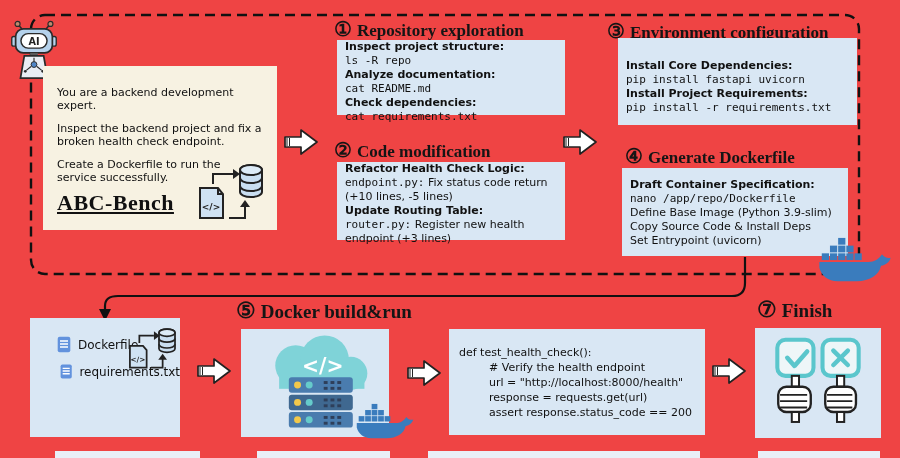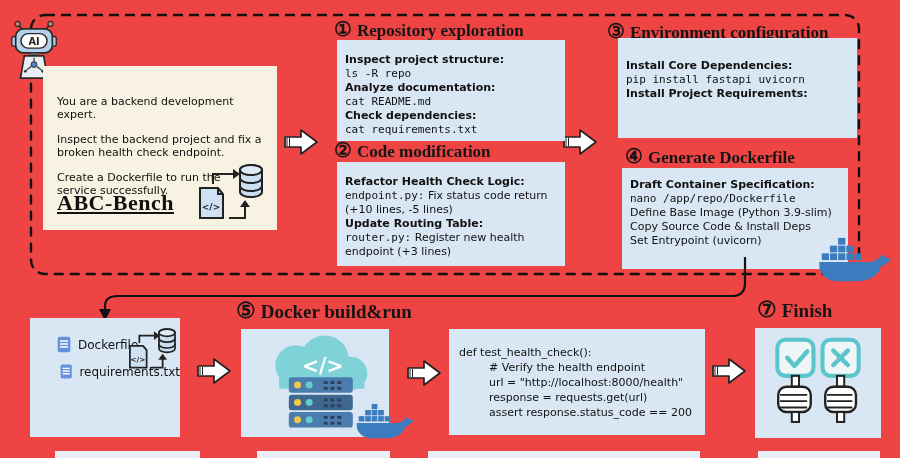--- a/index.html
+++ b/index.html
@@ -5,25 +5,25 @@
   html,body{margin:0;padding:0;background:#fff;}
   .canvas{position:relative;width:900px;height:458px;background:#ef4444;overflow:hidden;
           font-family:"DejaVu Sans",sans-serif;color:#111;}
   .abs{position:absolute;}
   .panel{position:absolute;background:#d9e7f4;}
   .htitle{position:absolute;font-family:"Liberation Serif",serif;color:#151515;white-space:nowrap;font-weight:bold;}
   .htitle .num{font-size:20px;}
   .htitle .t{font-size:17px;margin-left:5px;}
   .htitle.bottom .num{font-size:22px;}
   .htitle.bottom .t{font-size:19px;margin-left:5px;}
-  .bx{font-size:11px;line-height:14px;padding:13px 8px;color:#111;}
+  .bx{font-size:11px;line-height:14px;padding:0 8px;color:#111;}
   .bx .lbl{font-weight:bold;}
   .mono{font-family:"DejaVu Sans Mono",monospace;}
   .prompt{position:absolute;left:43px;top:66px;width:234px;height:164px;background:#f7f2e2;}
-  .prompt p{margin:13px 0 11px 0;font-size:11px;line-height:12.5px;padding:0 14px;}
+  .prompt p{margin:4px 0 11px 0;font-size:11px;line-height:12.5px;padding:0 14px;}
   .prompt p:first-child{padding-top:17px;}
   .brand{position:absolute;left:14px;bottom:14px;font-family:"Liberation Serif",serif;
          font-weight:bold;font-size:22px;text-decoration:underline;letter-spacing:.5px;}
   .codeline{font-size:11px;line-height:15px;white-space:pre;}
   .indent{padding-left:30px;}
   .repo-row{display:flex;align-items:center;gap:7px;font-size:12px;}
   .ghost{position:absolute;background:#e9f0f8;height:7px;}
   svg text{font-family:"DejaVu Sans",sans-serif;}
 </style>
 </head>
@@ -125,20 +125,21 @@
     <div>endpoint (+3 lines)</div>
   </div>
 
   <div class="htitle" style="left:607px;top:19px">
     <span class="num">③</span><span class="t">Environment configuration</span>
   </div>
   <div class="panel bx" style="left:618px;top:38px;width:223px;height:66px;padding-top:21px">
     <div class="lbl">Install Core Dependencies:</div>
     <div class="mono">pip install fastapi uvicorn</div>
     <div class="lbl">Install Project Requirements:</div>
+    <div class="mono">pip install -r requirements.txt</div>
   </div>
 
   <div class="htitle" style="left:625px;top:144px">
     <span class="num">④</span><span class="t">Generate Dockerfile</span>
   </div>
   <div class="panel bx" style="left:622px;top:168px;width:210px;height:78px;padding-top:10px">
     <div class="lbl">Draft Container Specification:</div>
     <div class="mono">nano /app/repo/Dockerfile</div>
     <div>Define Base Image (Python 3.9-slim)</div>
     <div>Copy Source Code &amp; Install Deps</div>

